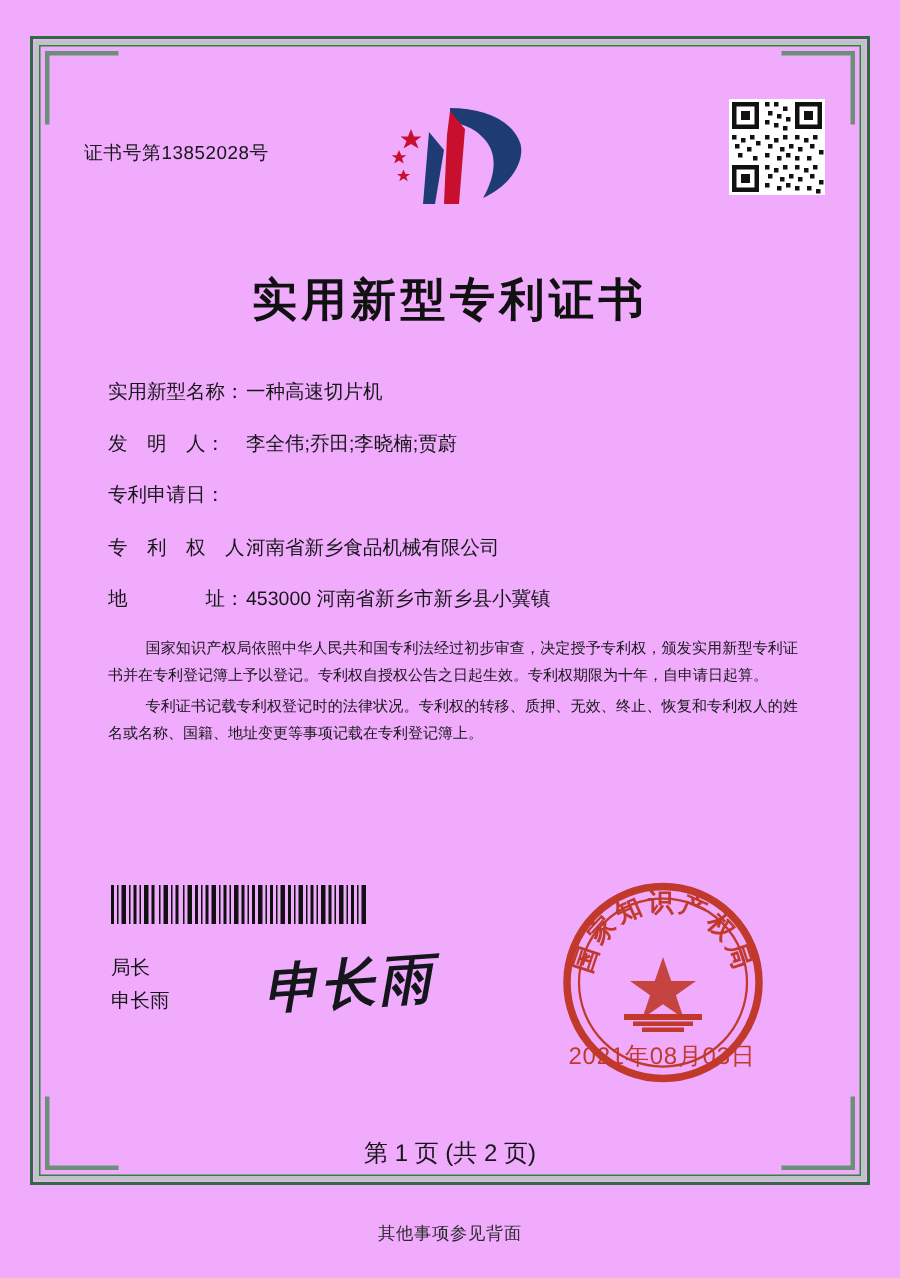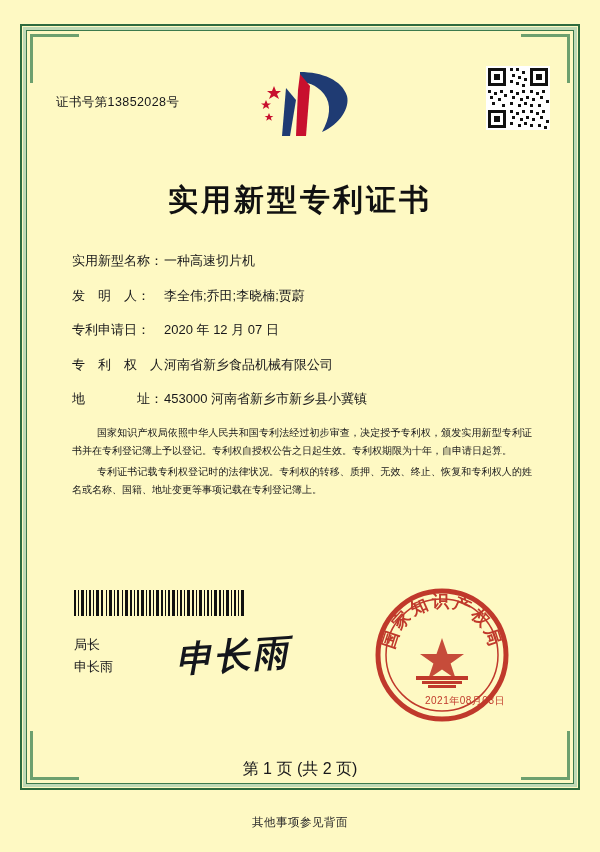--- a/index.html
+++ b/index.html
@@ -12,21 +12,21 @@
     height: 852px;
     font-family: "Liberation Sans", sans-serif;
     color: #1a1a1a;
     overflow: hidden;
   }
 
   .page {
     position: relative;
     width: 600px;
     height: 852px;
-    background: #fef9c3;
+    background: #f0abfc;
   }
 
   
   .border-outer {
     position: absolute;
     left: 20px;
     top: 24px;
     right: 20px;
     bottom: 62px;
     border: 2px solid #2e6b3e;
@@ -198,22 +198,22 @@
     right: 28px;
     top: 10px;
     width: 138px;
     height: 138px;
   }
   .seal-date {
     position: absolute;
     right: 34px;
     top: 118px;
     width: 126px;
-    text-align: right;
-    font-size: 10px;
+    text-align: left;
+    font-size: 16px;
     color: #c0392b;
     letter-spacing: .5px;
   }
 
   .page-num {
     position: absolute;
     left: 0;
     right: 0;
     bottom: 72px;
     text-align: center;
@@ -336,21 +336,20 @@
       </div>
 
       <div class="field">
         <span class="lbl w4">发　明　人：</span>
         <span class="val">李全伟;乔田;李晓楠;贾蔚</span>
       </div>
 
 
       <div class="field">
         <span class="lbl w4">专利申请日：</span>
-        <span class="val">2020 年 12 月 07 日</span>
       </div>
 
       <div class="field">
         <span class="lbl w4">专　利　权　人：</span>
         <span class="val">河南省新乡食品机械有限公司</span>
       </div>
 
       <div class="field">
         <span class="lbl w4">地　　　　址：</span>
         <span class="val">453000 河南省新乡市新乡县小冀镇</span>

